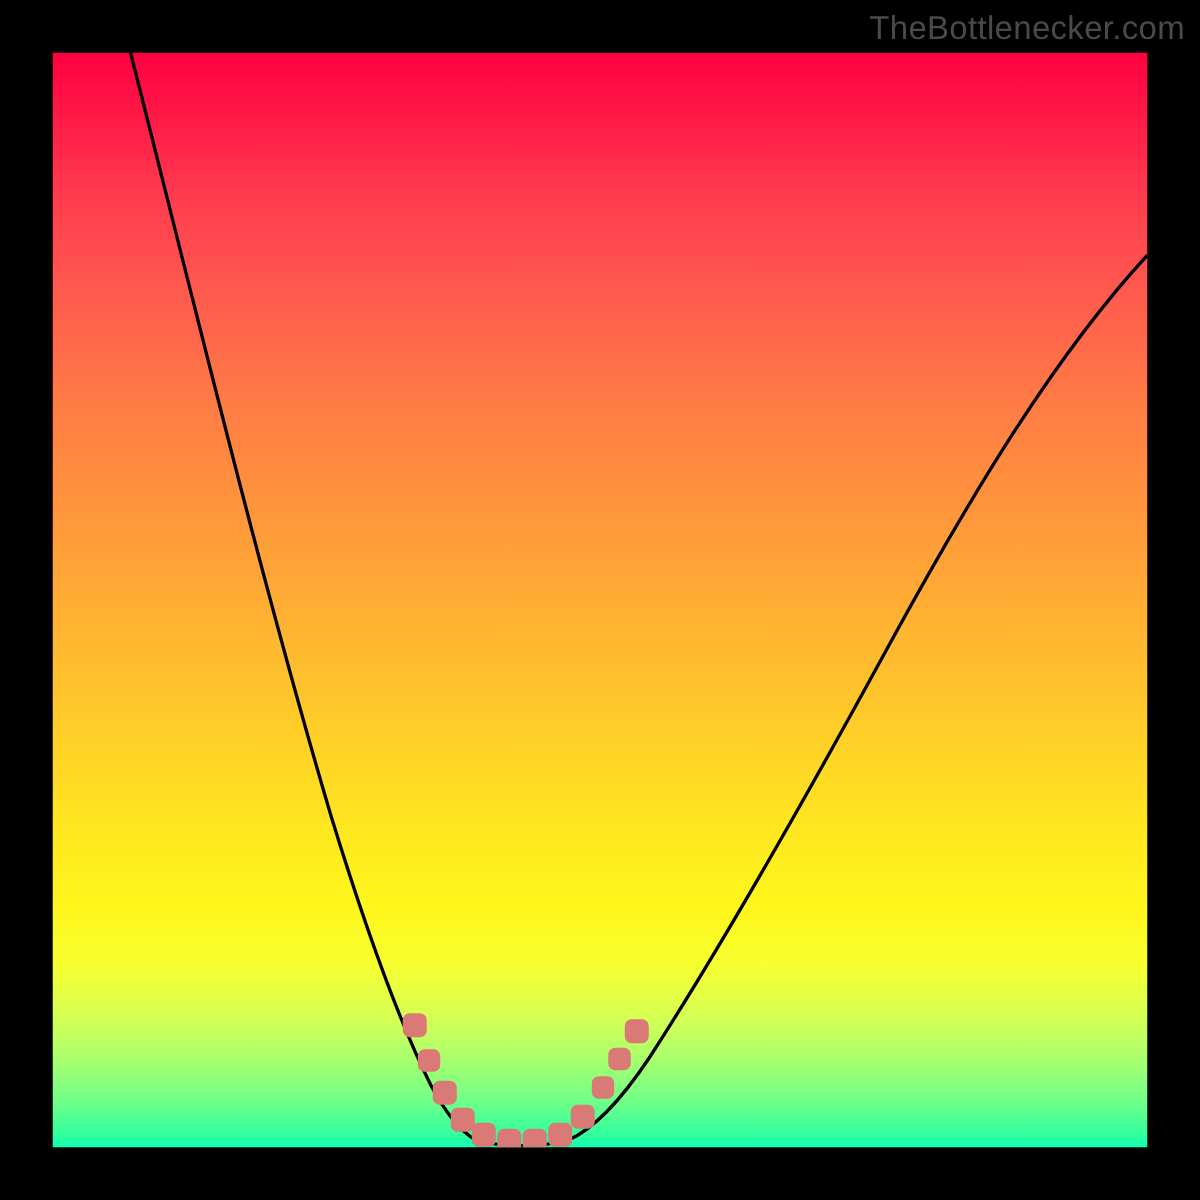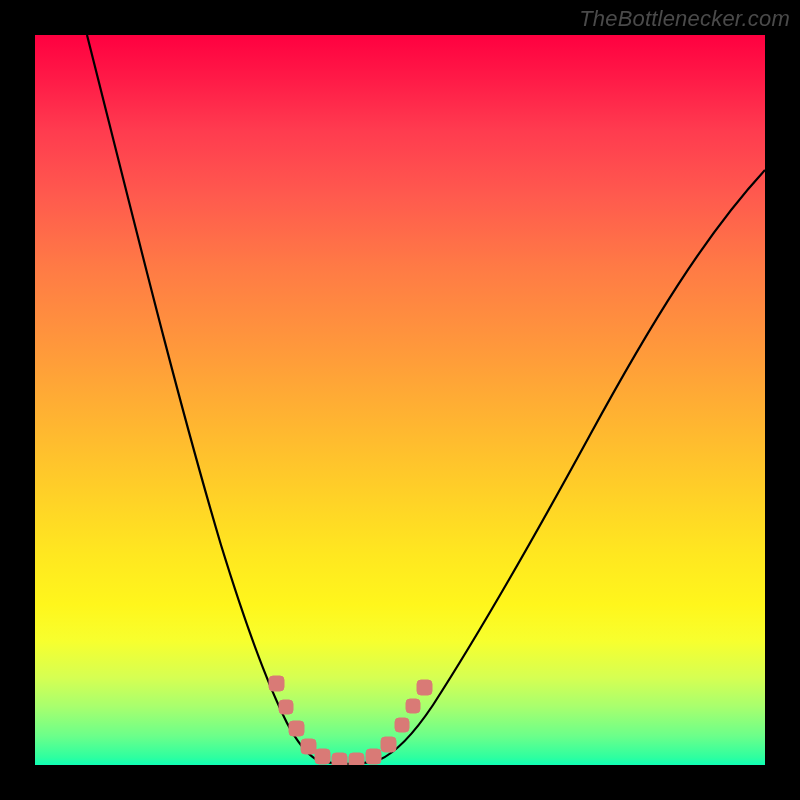--- a/index.html
+++ b/index.html
@@ -11,21 +11,20 @@
     overflow: hidden;
     font-family: Arial, Helvetica, sans-serif;
   }
   .frame {
     position: absolute;
     top: 0;
     left: 0;
     width: 800px;
     height: 800px;
     background: #000;
-    font-style: italic;
   }
   .plot-area {
     position: absolute;
     top: 35px;
     left: 35px;
     width: 730px;
     height: 730px;
     overflow: hidden;
   }
   .gradient-bg {

